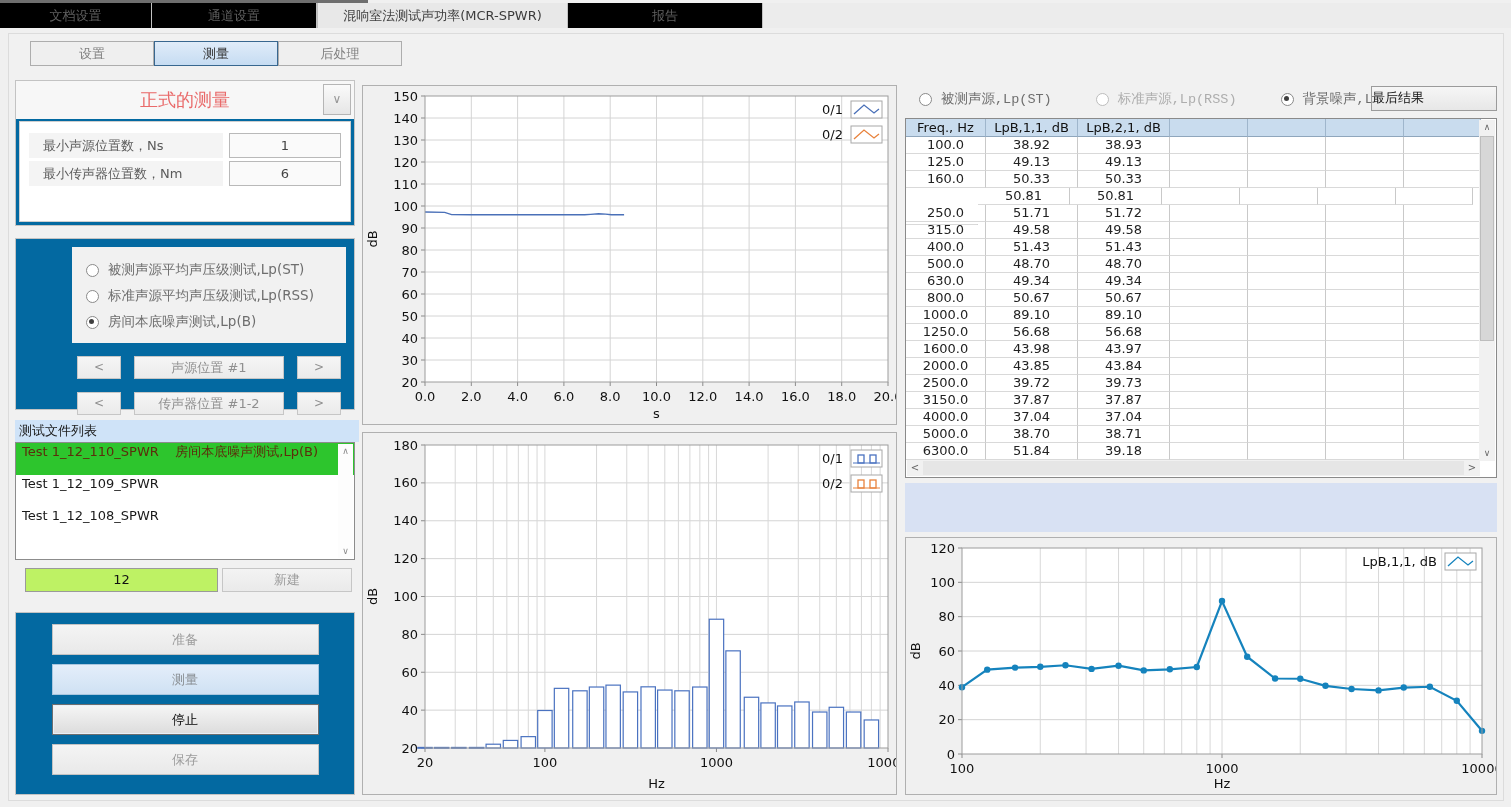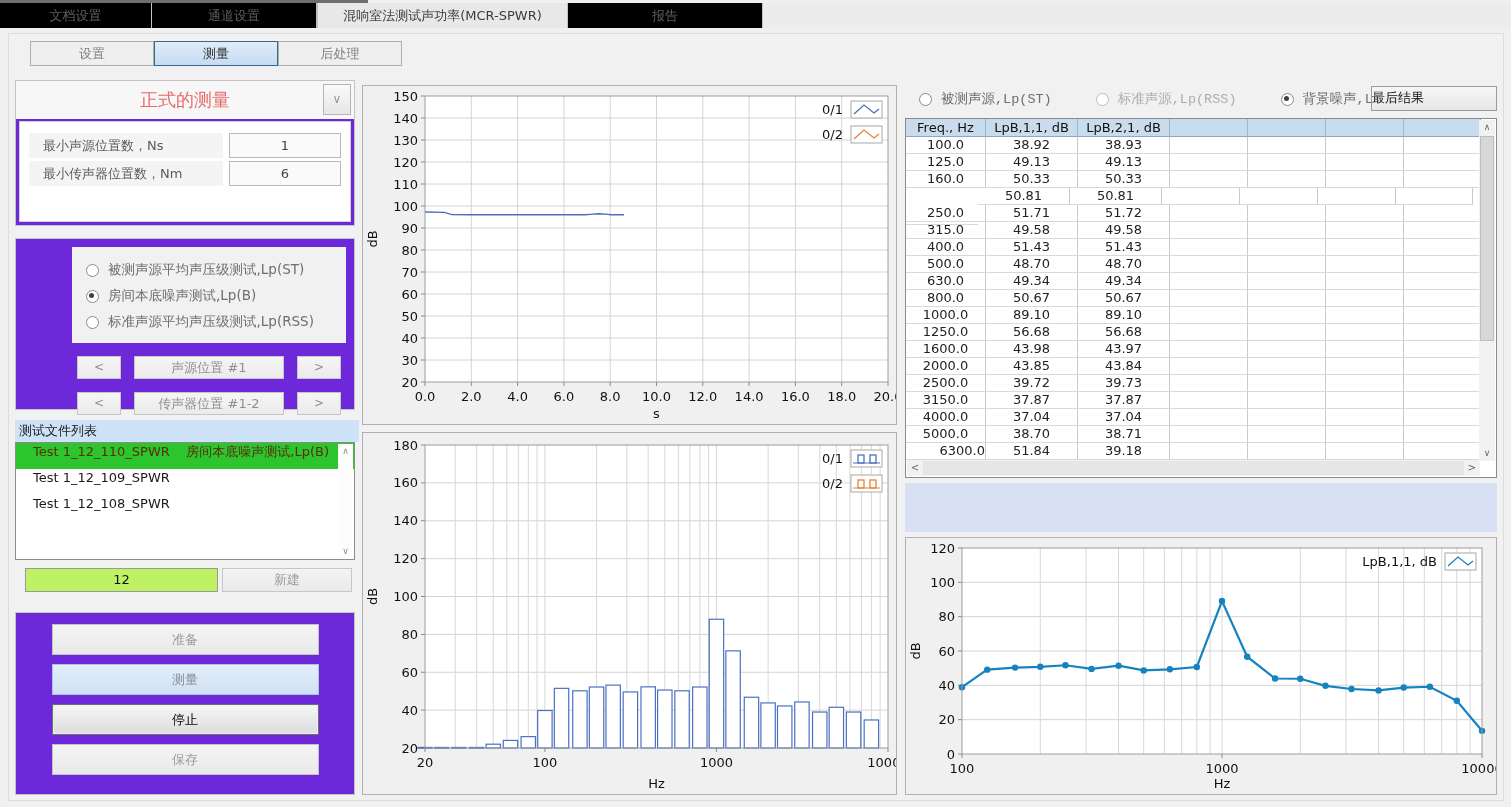--- a/index.html
+++ b/index.html
@@ -17,21 +17,21 @@
   #top-tab-filler{left:763px;top:3px;width:748px;height:25px;background:#ececec;}
   .top-tab{height:25px;line-height:25px;text-align:center;color:#5f5f5f;font-size:13px;
     border-right:1px solid #c2c2c2;box-sizing:border-box;cursor:default;}
   .top-tab.active{background:#e8e8e8;color:#3c3c3c;border-left:1px solid #bdbdbd;}
   
   .sub-tab{height:25px;line-height:23px;text-align:center;box-sizing:border-box;
     background:#efefef;border:1px solid #adadad;color:#7f7f7f;font-size:13px;}
   .sub-tab.active{background:linear-gradient(#e0ecf9,#c6dcf2);border:1px solid #38678f;color:#333;}
   #content-frame{left:8px;top:33px;width:1494px;height:766px;border:1px solid #dcdcdc;background:#f1f1f1;}
   
-  .groupbox{background:#6d28d9;border:1px solid #c3c3c3;box-sizing:border-box;}
+  .groupbox{background:#0369a1;border:1px solid #c3c3c3;box-sizing:border-box;}
   #dd-row{position:relative;height:38px;background:#f7f7f7;}
   #dd-value{line-height:38px;text-align:center;font-size:18px;}
   #dd-btn{position:absolute;right:3px;top:3px;width:28px;height:31px;box-sizing:border-box;
     border:1px solid #b5b5b5;background:linear-gradient(#fafafa,#e6e6e6);
     color:#979797;text-align:center;line-height:29px;font-size:12px;}
   #fields-box{position:absolute;left:3px;right:3px;top:40px;bottom:3px;border:1px solid #cfcfcf;background:#fff;padding-top:8px;}
   .param-row{display:flex;height:25px;margin:3px 9px;}
   .param-label{flex:1;background:#f4f4f4;padding-left:14px;line-height:25px;color:#5a5a5a;font-size:13px;}
   .param-input{width:112px;box-sizing:border-box;border:1px solid #b9b9b9;background:#fafafa;
     text-align:center;line-height:23px;color:#444;margin-left:6px;}
@@ -40,21 +40,21 @@
   .radio{width:13px;height:13px;border-radius:50%;border:1px solid #8a8a8a;background:#fff;flex:0 0 13px;box-sizing:border-box;position:relative;}
   .radio.checked::after{content:'';position:absolute;left:2px;top:2px;width:5px;height:5px;border-radius:50%;background:#3f3f3f;}
   .radio.disabled{border-color:#bdbdbd;}
   .pos-row{display:flex;justify-content:center;gap:13px;margin-top:13px;}
   .mini-btn{width:44px;height:23px;box-sizing:border-box;border:1px solid #c6c6c6;background:linear-gradient(#f5f5f5,#ebebeb);
     color:#8f8f8f;text-align:center;line-height:21px;font-size:12px;}
   .mid-btn{width:150px;height:23px;box-sizing:border-box;border:1px solid #c6c6c6;background:linear-gradient(#f5f5f5,#ebebeb);
     color:#8f8f8f;text-align:center;line-height:21px;font-size:13px;}
   #filelist-label{line-height:22px;padding-left:4px;color:#1c1c1c;font-size:13px;}
   #filelist-box{background:#fff;border:1px solid #8c8c8c;box-sizing:border-box;}
-  .file-item{height:26px;line-height:17px;padding-left:17px;white-space:pre;font-size:13px;color:#1a1a1a;}
+  .file-item{height:32px;line-height:17px;padding-left:6px;white-space:pre;font-size:13px;color:#1a1a1a;}
   .list-vscroll{position:absolute;right:1px;top:1px;bottom:1px;width:15px;background:#fdfdfd;}
   .list-vscroll .arr{position:absolute;left:0;width:15px;height:14px;color:#8a8a8a;font-size:9px;text-align:center;line-height:14px;}
   .wide-btn{position:absolute;height:24px;box-sizing:border-box;text-align:center;line-height:22px;font-size:13px;}
   #count-btn{border:1px solid #9a9a9a;background:#bef264;color:#111;}
   #new-btn{border:1px solid #c6c6c6;background:linear-gradient(#f3f3f3,#eaeaea);color:#9b9b9b;}
   .act-btn{display:block;width:267px;height:31px;box-sizing:border-box;margin:9px auto 0 auto;
     text-align:center;line-height:29px;font-size:13px;}
   .btn-disabled{border:1px solid #c2c2c2;background:linear-gradient(#f4f4f4,#e9e9e9);color:#9c9c9c;}
   .btn-blue{border:1px solid #a9c6de;background:linear-gradient(#e4eefa,#cfe1f3);color:#8a8f94;}
   .btn-default{border:1px solid #6e6e6e;background:linear-gradient(#f6f6f6,#dcdcdc);color:#000;box-shadow:inset 0 0 0 1px #e8f0f8;}
@@ -111,26 +111,26 @@
     </div>
 </div>
 
 <div class="abs groupbox" id="box2" style="left:15px;top:238px;width:340px;height:172px;padding-left:48px;">
   <div id="mode-box">
       <div class="radio-row">
         <span class="radio"></span>
         <span>被测声源平均声压级测试,Lp(ST)</span>
       </div>
       <div class="radio-row">
+        <span class="radio"></span>
+        <span>标准声源平均声压级测试,Lp(RSS)</span>
+      </div>
+      <div class="radio-row">
         <span class="radio checked"></span>
         <span>房间本底噪声测试,Lp(B)</span>
-      </div>
-      <div class="radio-row">
-        <span class="radio"></span>
-        <span>标准声源平均声压级测试,Lp(RSS)</span>
       </div>
     </div>
   <div id="pos-controls">
       <div class="pos-row">
         <div class="mini-btn">&lt;</div>
         <div class="mid-btn">声源位置 #1</div>
         <div class="mini-btn">&gt;</div>
       </div>
       <div class="pos-row">
         <div class="mini-btn">&lt;</div>
@@ -542,21 +542,21 @@
       <div class="g-row">
         <div class="g-cell" style="width: 80px;">5000.0</div>
         <div class="g-cell" style="width: 92px;">38.70</div>
         <div class="g-cell" style="width: 92px;">38.71</div>
         <div class="g-cell" style="width: 78px;"></div>
         <div class="g-cell" style="width: 78px;"></div>
         <div class="g-cell" style="width: 78px;"></div>
         <div class="g-cell" style="width: 77px;"></div>
       </div>
       <div class="g-row">
-        <div class="g-cell" style="width: 80px; text-align: right;">6300.0</div>
+        <div class="g-cell" style="width: 80px;">6300.0</div>
         <div class="g-cell" style="width: 92px;">51.84</div>
         <div class="g-cell" style="width: 92px;">39.18</div>
         <div class="g-cell" style="width: 78px;"></div>
         <div class="g-cell" style="width: 78px;"></div>
         <div class="g-cell" style="width: 78px;"></div>
         <div class="g-cell" style="width: 77px;"></div>
       </div>
     </div>
   <div id="grid-vscroll" style="height:341px;">
     <div class="arr" style="top:0;">∧</div>

